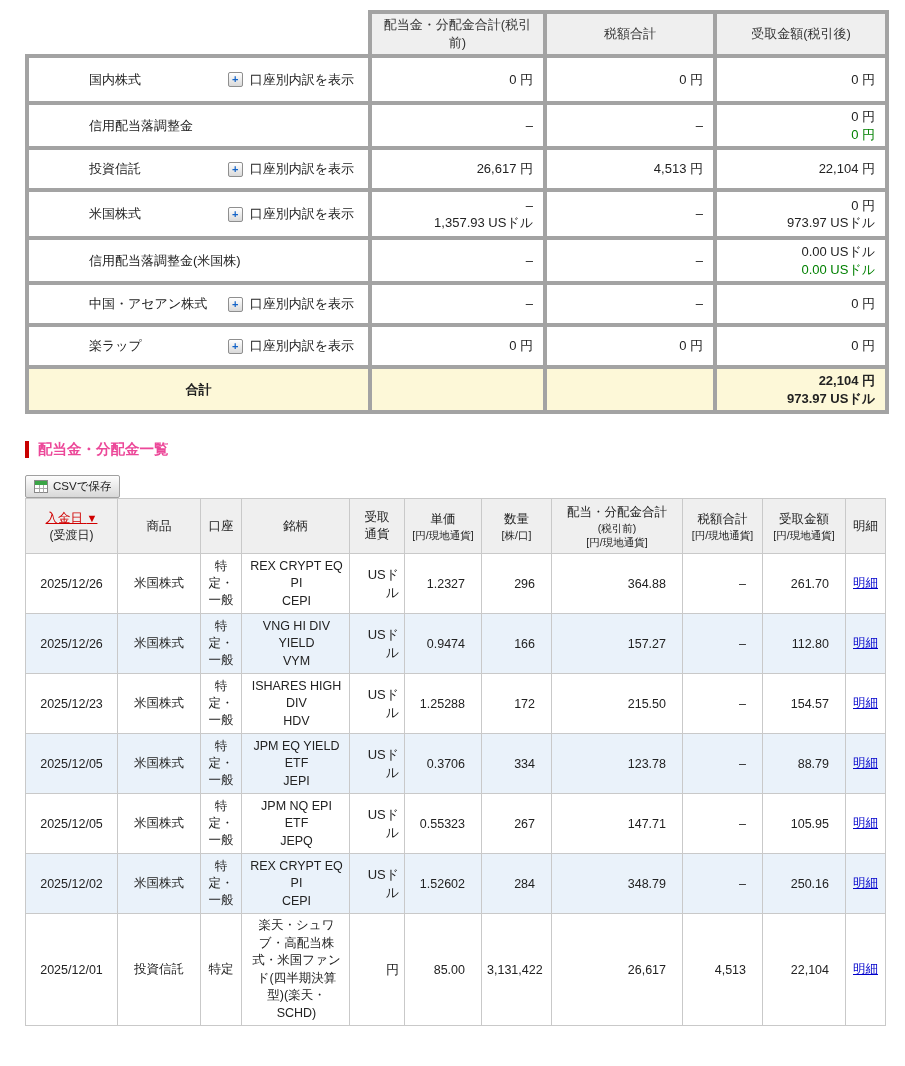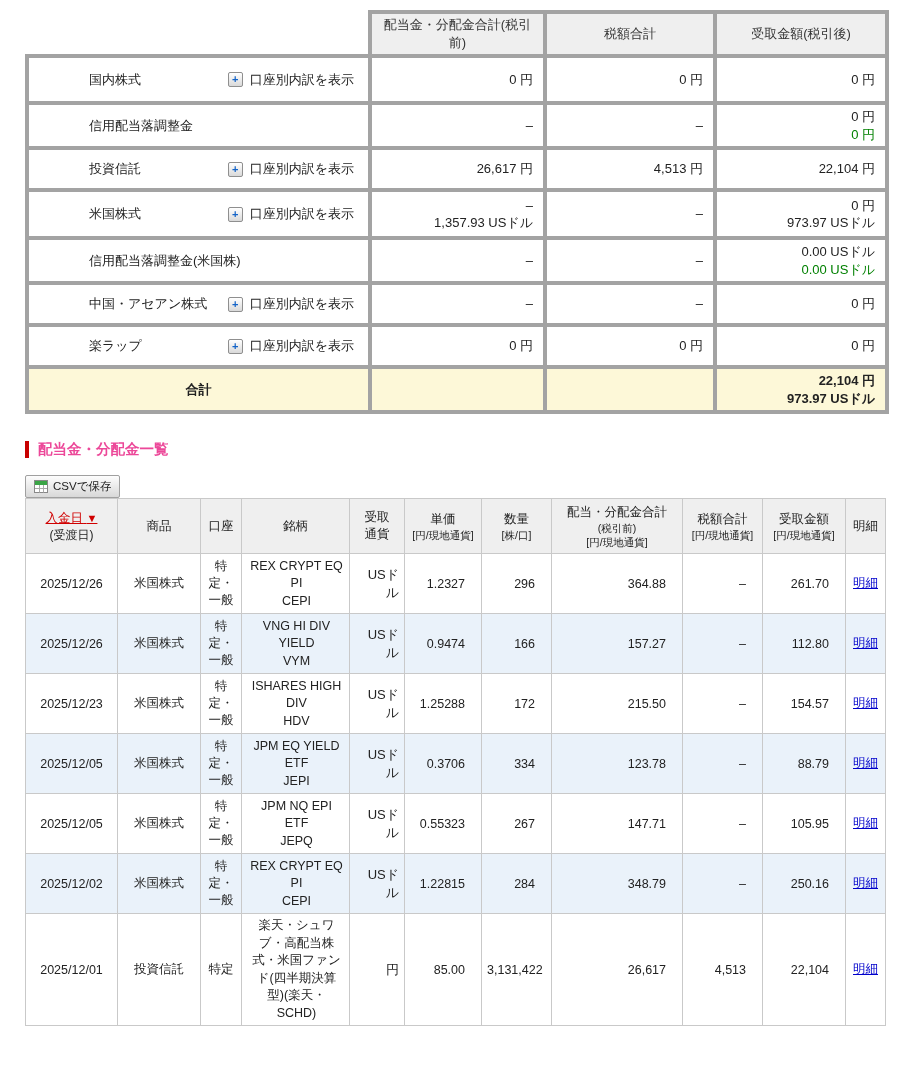--- a/index.html
+++ b/index.html
@@ -370,21 +370,21 @@
         <td class="r">–</td>
         <td class="r">105.95</td>
         <td class="c"><span class="detail-link">明細</span></td>
       </tr>
       <tr class="alt">
         <td class="c">2025/12/02</td>
         <td class="c">米国株式</td>
         <td class="c">特定・一般</td>
         <td class="name-cell"><span>REX CRYPT EQ PI</span><span class="ticker">CEPI</span></td>
         <td class="currency-cell">USドル</td>
-        <td class="r">1.22815</td>
+        <td class="r">1.52602</td>
         <td class="r">284</td>
         <td class="r">348.79</td>
         <td class="r">–</td>
         <td class="r">250.16</td>
         <td class="c"><span class="detail-link">明細</span></td>
       </tr>
       <tr class="tall">
         <td class="c">2025/12/01</td>
         <td class="c">投資信託</td>
         <td class="c">特定</td>

